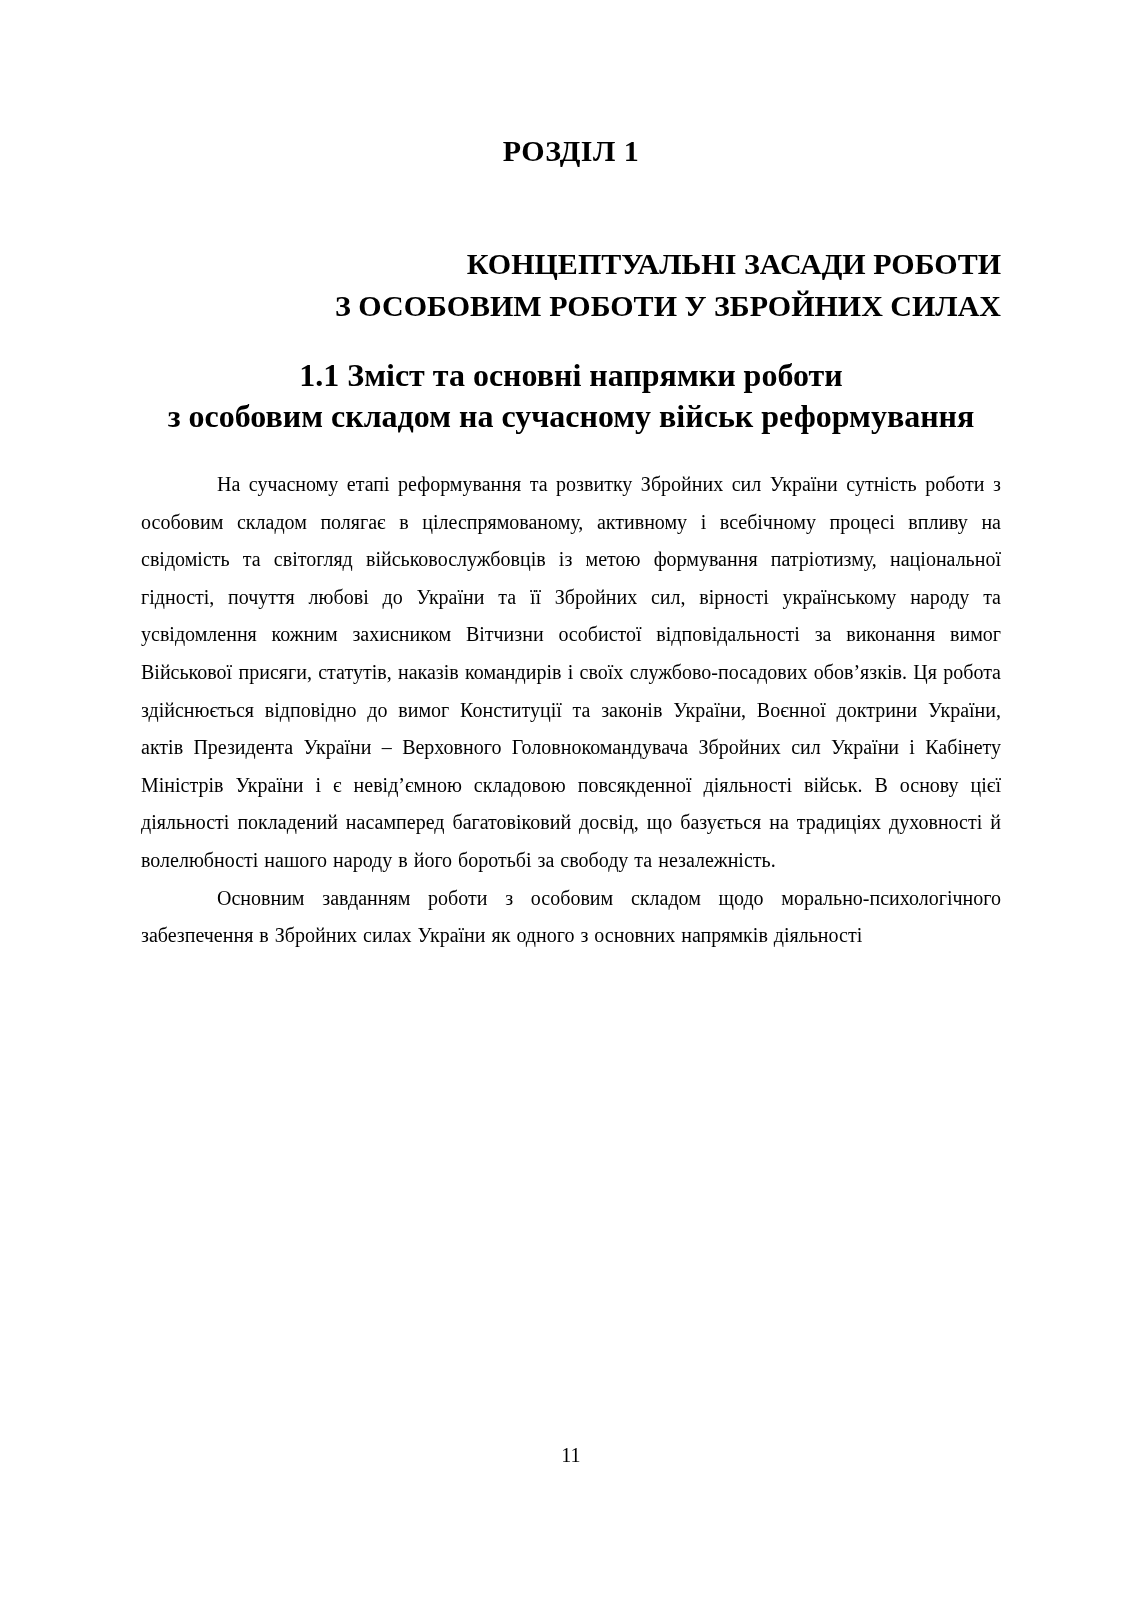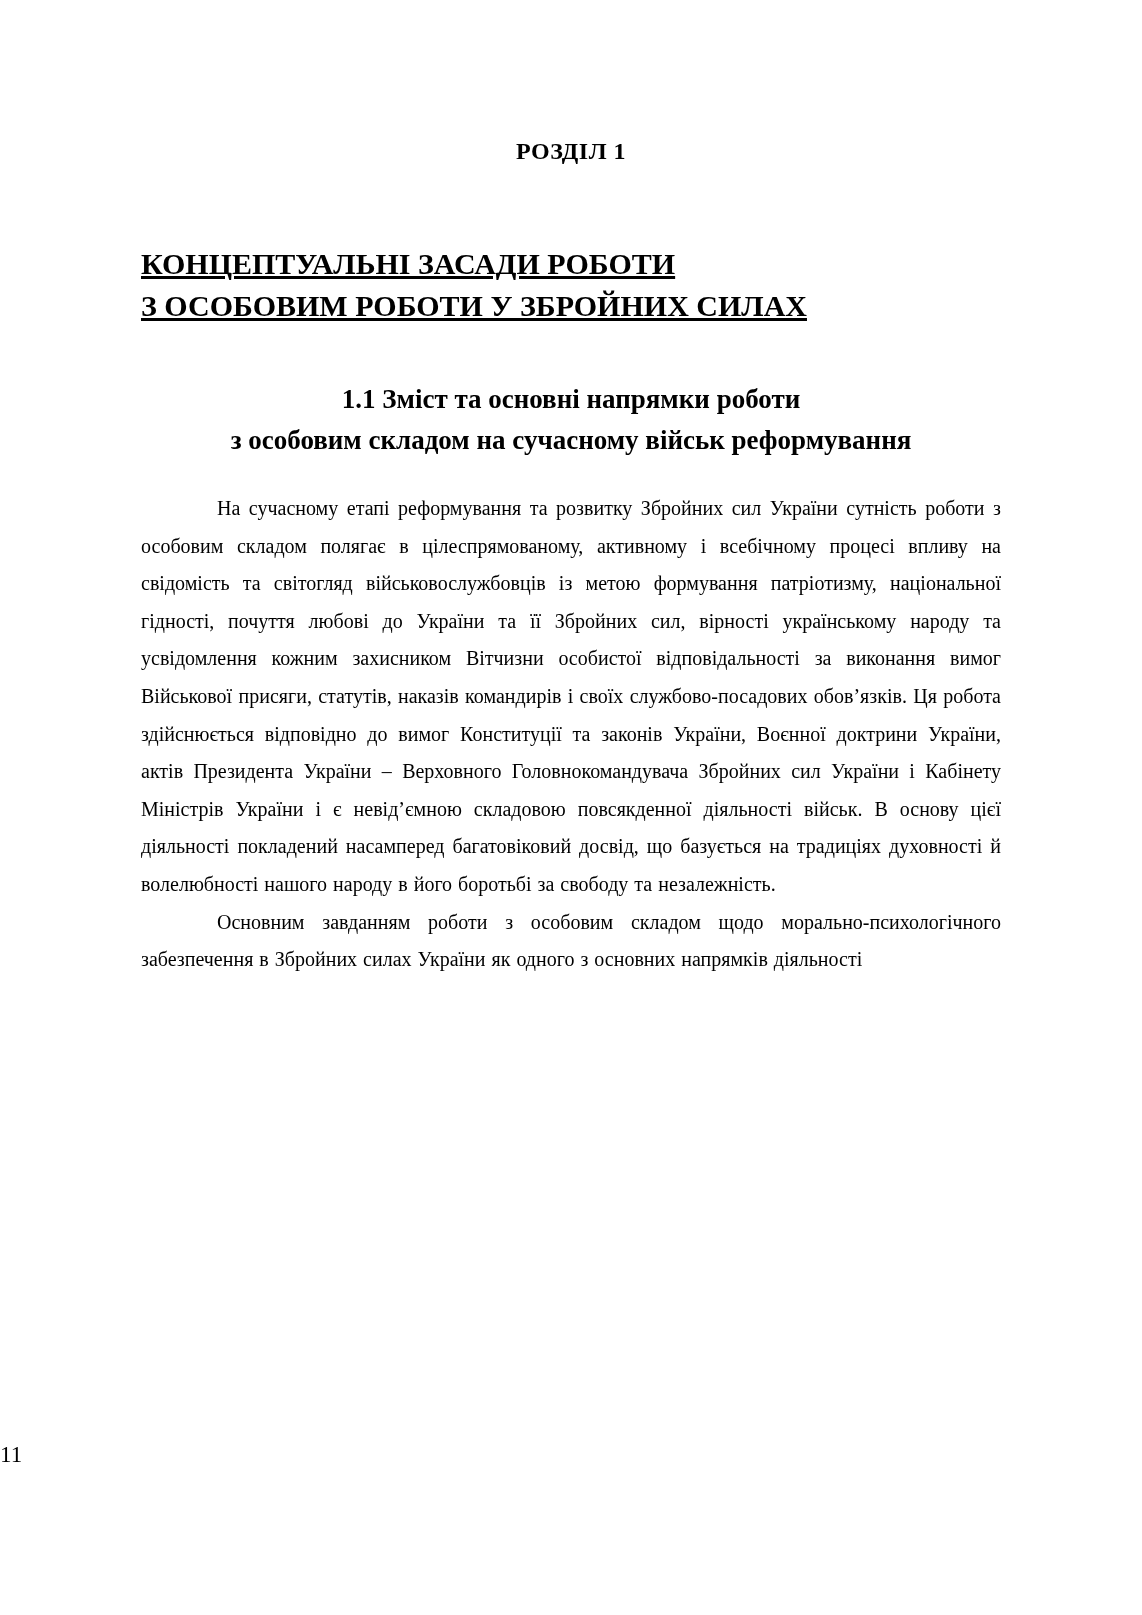--- a/index.html
+++ b/index.html
@@ -15,58 +15,57 @@
     background: #ffffff;
     color: #000000;
     font-family: "Liberation Serif", "DejaVu Serif", serif;
     box-sizing: border-box;
     padding: 133px 141px 0 141px;
     overflow: hidden;
   }
   .chapter-heading {
     text-align: center;
     font-weight: bold;
-    font-size: 24px;
+    font-size: 30px;
     line-height: 36px;
     letter-spacing: 0.5px;
   }
   .doc-title {
     margin-top: 74px;
-    text-align: left;
+    text-align: right;
     font-weight: bold;
     font-size: 30px;
     line-height: 42px;
-    text-decoration: underline;
   }
   .section-heading {
-    margin-top: 52px;
+    margin-top: 28px;
     text-align: center;
     font-weight: bold;
-    font-size: 27px;
+    font-size: 32px;
     line-height: 41px;
   }
   .body-text {
     margin-top: 29px;
     font-size: 20px;
     line-height: 37.6px;
     text-align: justify;
   }
   .body-text p {
     margin: 0;
     padding: 0;
     text-indent: 76px;
     word-spacing: 1px;
   }
   .page-number {
     position: absolute;
     top: 1438px;
     left: 0;
     width: 100%;
-    text-align: left;
-    font-size: 23px;
+    text-align: center;
+    font-size: 20px;
     line-height: 34px;
   }
 </style>
 </head>
 <body>
 
 <div class="page">
 
   <div class="chapter-heading">РОЗДІЛ 1</div>
 

